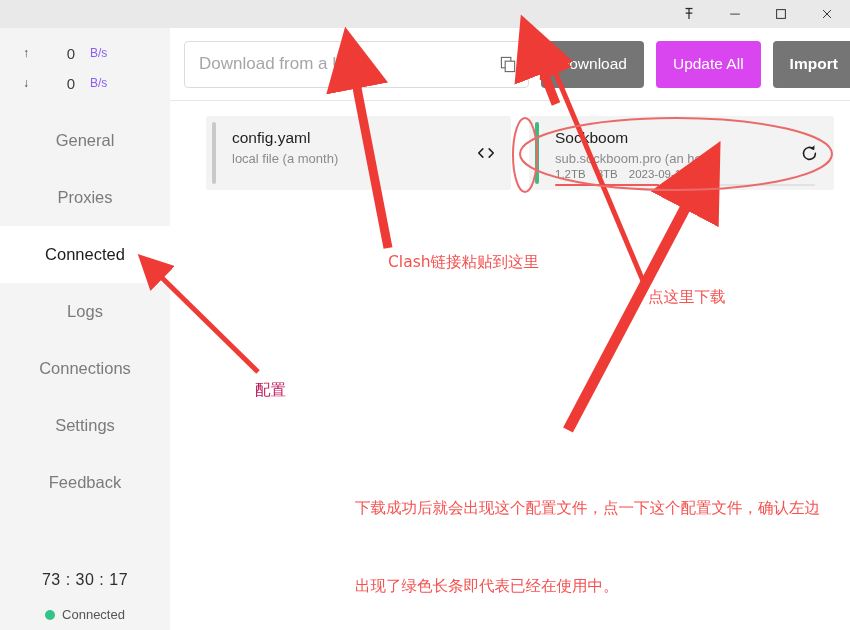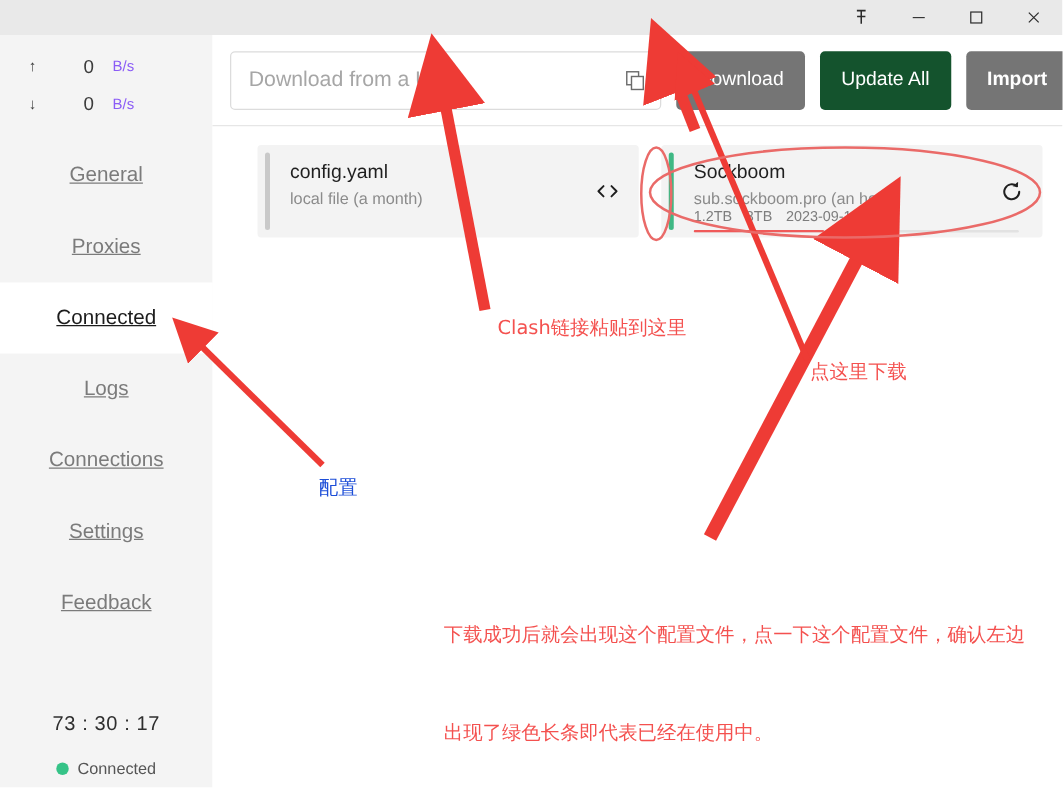--- a/index.html
+++ b/index.html
@@ -48,21 +48,20 @@
   .speed-val   { width: 38px; text-align: center; font-size: 15px; color: #3d3d3d; }
   .speed-unit  { font-size: 12px; color: #8b5cf6; }
 
   .nav { margin-top: 2px; }
   .nav-item {
     height: 57px;
     display: flex; align-items: center; justify-content: center;
     font-size: 16.5px; color: #7b7b7b;
     background: #f4f4f4;
     cursor: default;
-    text-decoration: underline;
   }
   .nav-item.active {
     background: #ffffff;
     color: #1c1c1c;
   }
 
   .sidebar-footer {
     position: absolute; left: 0; bottom: 8px;
     width: 170px;
     text-align: center;
@@ -177,21 +176,21 @@
     position: absolute; top: 0; left: 0;
     width: 850px; height: 630px;
     pointer-events: none;
   }
   .anno-text {
     position: absolute;
     color: #f4514f;
     font-family: "DejaVu Sans", "Liberation Sans", sans-serif;
     white-space: pre;
   }
-  #anno-paste-url { left: 388px; top: 252px; font-size: 15.5px; margin-left: 10px; }
+  #anno-paste-url { left: 388px; top: 252px; font-size: 15.5px; }
   #anno-click-dl  { left: 648px; top: 287px; font-size: 15.5px; }
   #anno-config    { left: 255px; top: 380px; font-size: 15.5px; }
   #anno-long      { left: 355px; top: 443px; font-size: 15.5px; line-height: 26px; }
 </style>
 </head>
 <body>
 
 <div id="app">
 
   <div class="titlebar">
@@ -272,21 +271,21 @@
       <div class="url-wrap">
         <input class="url-input" type="text" placeholder="Download from a URL" style="">
         <span class="paste-icon">
           <svg width="17" height="17" viewBox="0 0 18 18">
             <rect x="1.5" y="1.5" width="10" height="11" fill="none" stroke="currentColor" stroke-width="1.2"></rect>
             <rect x="5.5" y="5.5" width="10" height="11" fill="#fff" stroke="currentColor" stroke-width="1.2"></rect>
           </svg>
         </span>
       </div>
       <button class="tb-btn" style="background: rgb(117, 117, 117);">Download</button>
-      <button class="tb-btn" style="background: #14532d;">Update All</button>
+      <button class="tb-btn" style="background: #d946ef;">Update All</button>
       <button class="tb-btn" style="background: rgb(117, 117, 117); font-weight: bold;">Import</button>
     </div>
 
     <div class="cards">
 
       <div class="card">
         <div class="card-bar" style="background: rgb(201, 201, 201);"></div>
         <div class="card-body">
           <div class="card-title">config.yaml</div>
           <div class="card-sub">local file (a month)</div>
@@ -342,20 +341,20 @@
     <path d="M646 288 L550 60" stroke="#ee3b35" stroke-width="5" fill="none" marker-end="url(#ah)"></path>
 
     <ellipse cx="676" cy="154" rx="156" ry="36" fill="none" stroke="#ea6a68" stroke-width="2"></ellipse>
 
     <ellipse cx="525" cy="155" rx="12" ry="37" fill="none" stroke="#ea6a68" stroke-width="2"></ellipse>
   </svg>
 
   <div class="overlay">
     <div class="anno-text" id="anno-paste-url" style="color: rgb(244, 81, 79);">Clash链接粘贴到这里</div>
     <div class="anno-text" id="anno-click-dl" style="color: rgb(244, 81, 79);">点这里下载</div>
-    <div class="anno-text" id="anno-config" style="color: #1d4ed8;">配置</div>
+    <div class="anno-text" id="anno-config" style="color: #be185d;">配置</div>
     <div class="anno-text" id="anno-long" style="color: rgb(244, 81, 79);">
       <div>下载成功后就会出现这个配置文件，点一下这个配置文件，确认左边</div>
       <div>出现了绿色长条即代表已经在使用中。</div>
     </div>
   </div>
 
 </div>
 
 </body></html>

